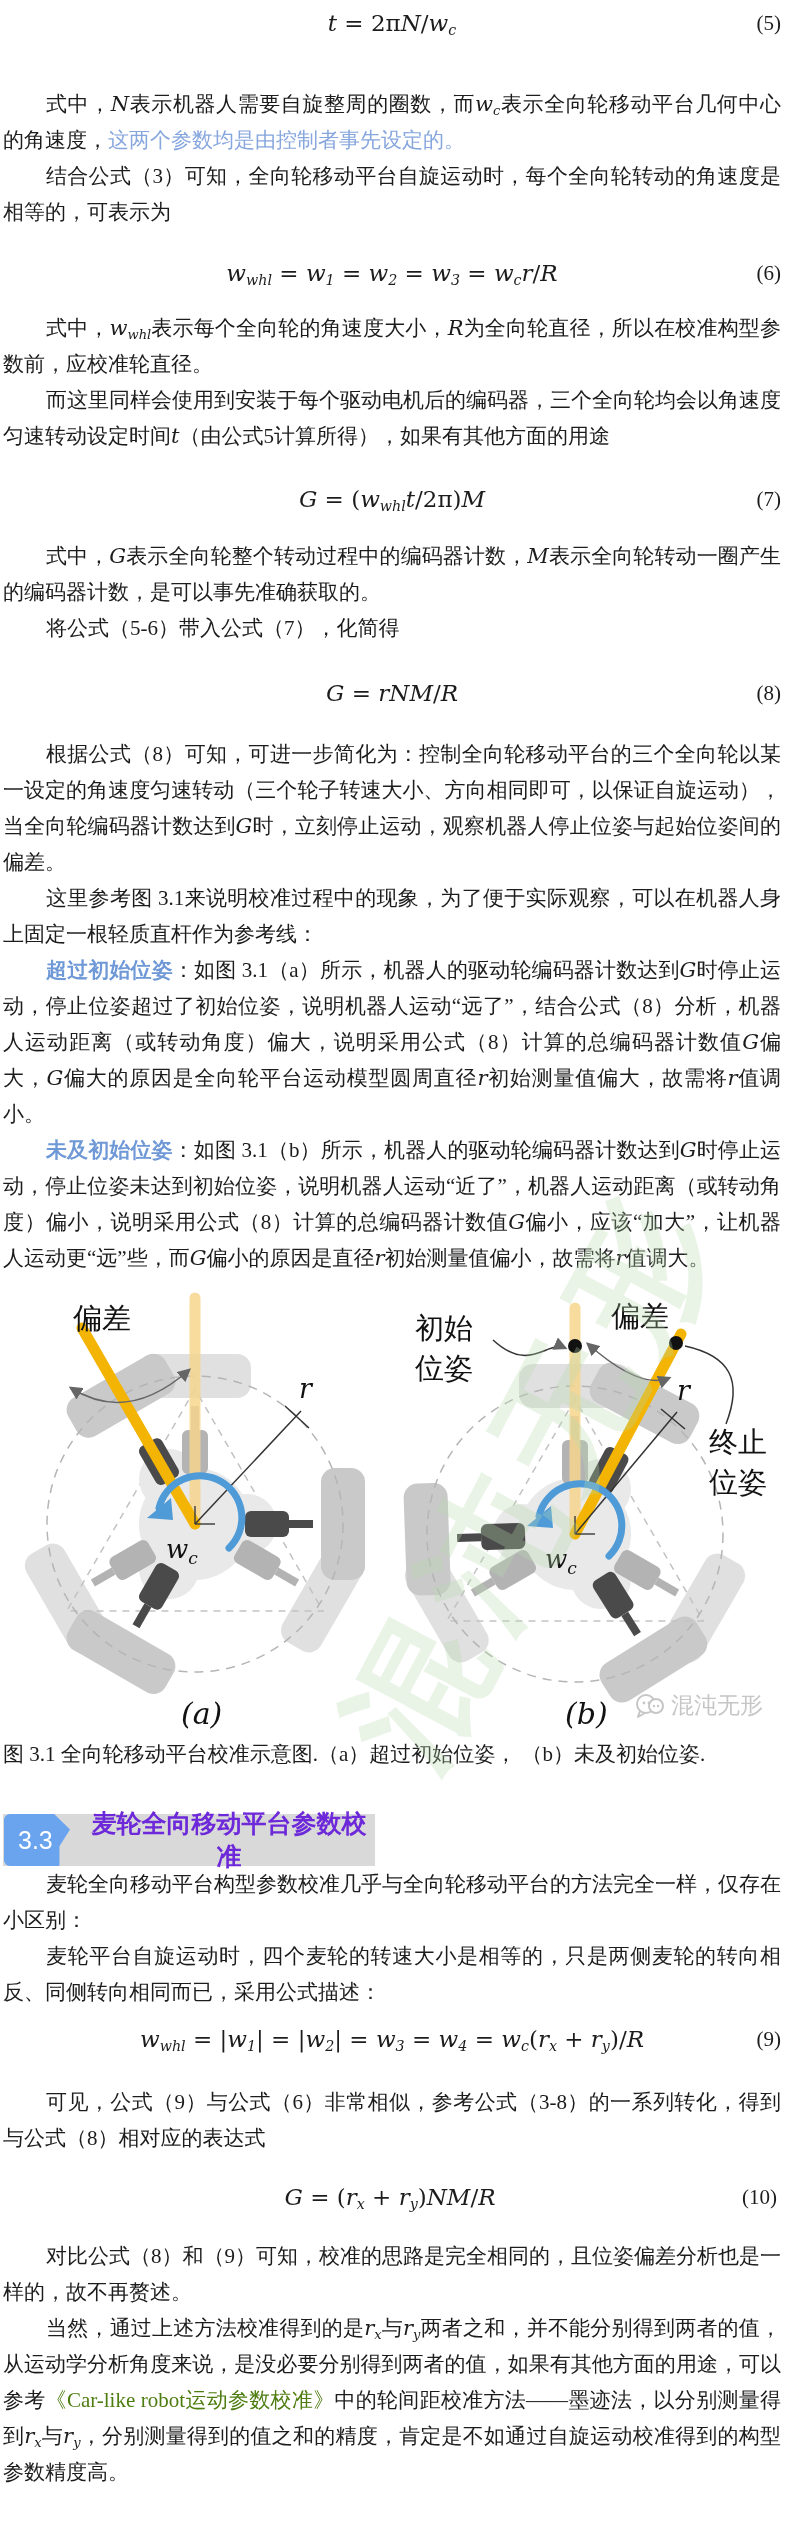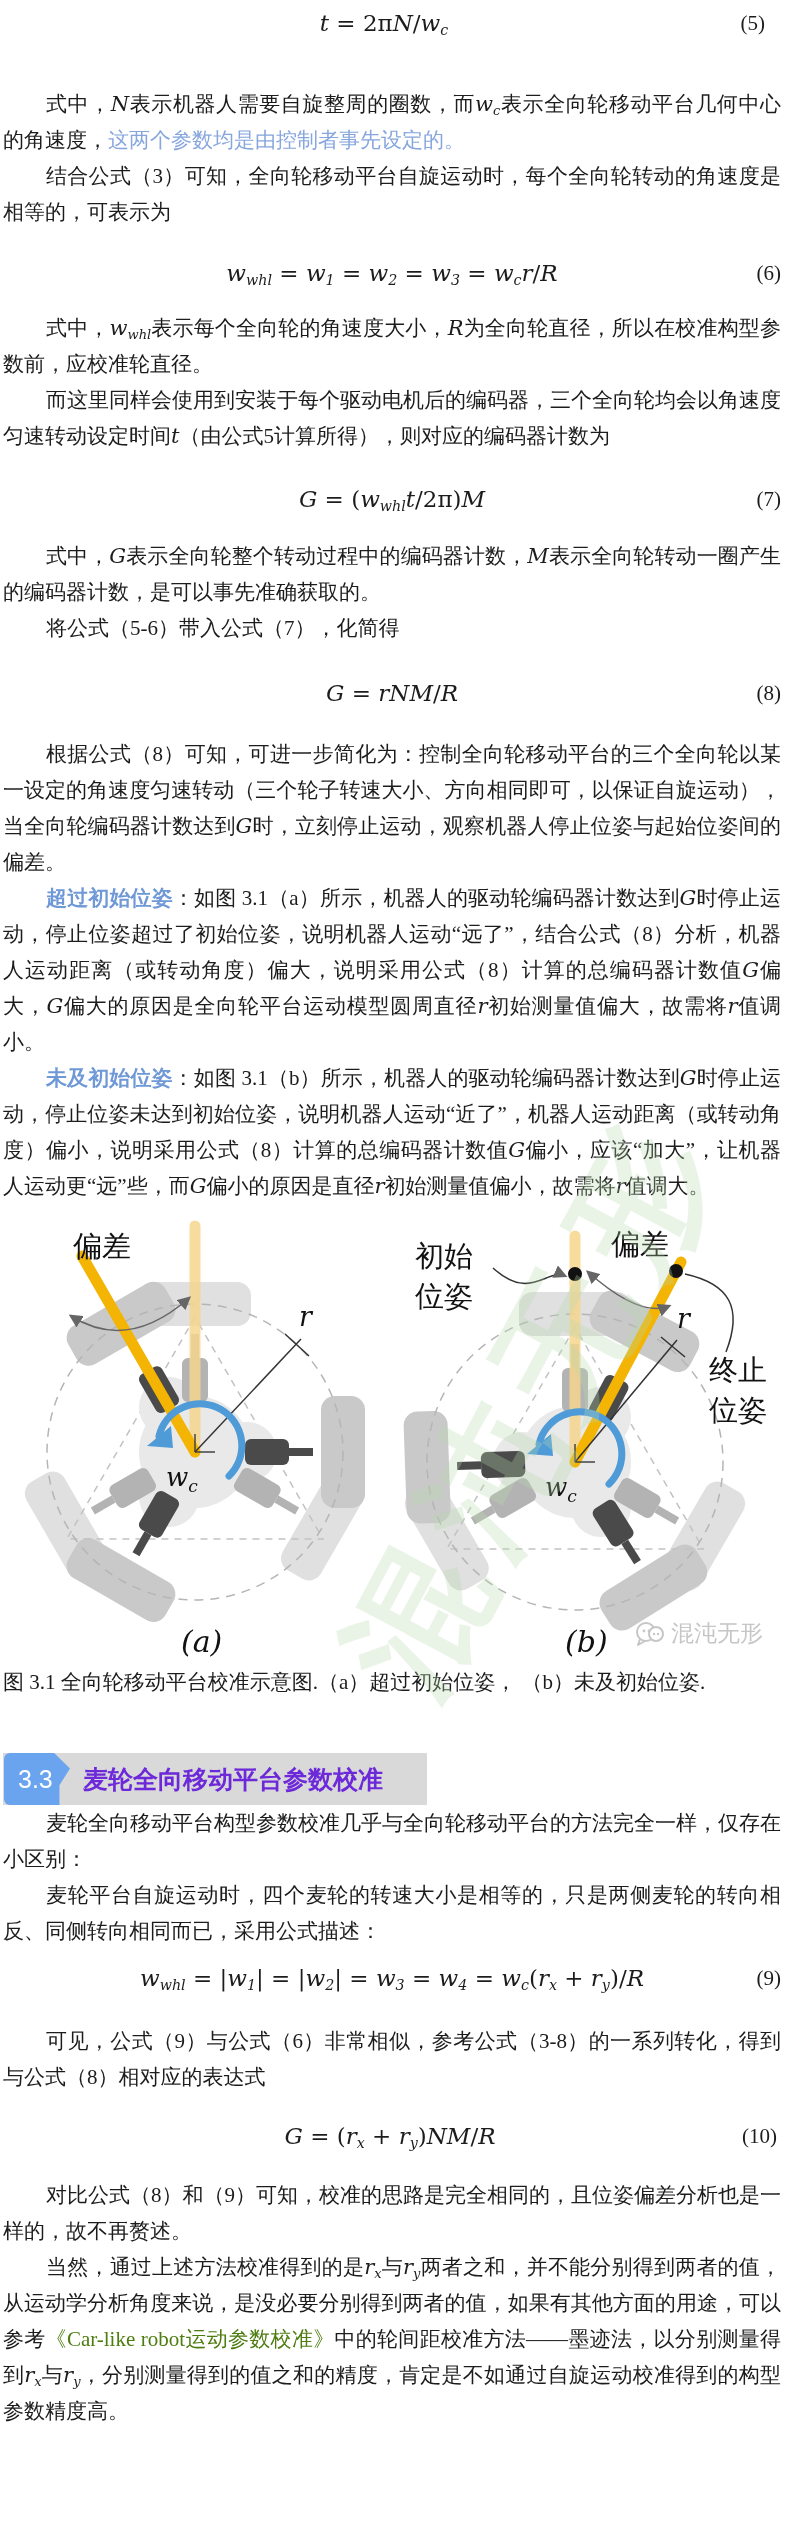--- a/index.html
+++ b/index.html
@@ -7,21 +7,21 @@
   .page{position:relative;width:789px;height:2542px;padding:0;box-sizing:border-box;}
   .inner{padding:0 8px 0 3px;}
 
   p.body{margin:0;line-height:36px;text-align:justify;text-indent:43px;}
 
   .formula-row{display:flex;align-items:center;line-height:34px;}
   .eqpad{width:70px;flex:0 0 auto;}
   .eqcenter{flex:1;text-align:center;font-size:23px;font-family:"DejaVu Serif",serif;}
   .eqnum{width:70px;flex:0 0 auto;text-align:right;font-size:21px;}
 
-  .m-f5{margin:6px 16px 46px 0;justify-content:space-between;}
+  .m-f5{margin:6px 0 46px 0;justify-content:space-between;}
   .m-f6{margin:26px 0 20px 0;}
   .m-f7{margin:28px 0 22px 0;}
   .m-f8{margin:30px 0 26px 0;}
   .m-f9{margin:12px 0 28px 0;gap:8px;}
   .m-f10{margin:24px 4px 24px 0;}
 
   .sg-n{}
   .sg-r{font-family:"DejaVu Serif",serif;}
   .sg-i{font-family:"DejaVu Serif",serif;font-style:italic;}
   .sg-sub{font-family:"DejaVu Serif",serif;font-style:italic;font-size:0.62em;vertical-align:-0.28em;line-height:1;}
@@ -33,21 +33,21 @@
   .figure svg{flex:0 0 auto;}
 
   .wm-diag{position:absolute;left:300px;top:428px;transform:rotate(-62deg);transform-origin:0 0;
            font-size:140px;letter-spacing:18px;white-space:nowrap;color:rgba(183,219,176,0.30);
            font-family:"Liberation Sans",sans-serif;font-weight:bold;pointer-events:none;z-index:3;}
   .wm-logo{position:absolute;right:18px;top:408px;display:flex;align-items:center;gap:6px;
            color:#c6c6c6;font-family:"Liberation Sans",sans-serif;font-size:23px;z-index:4;}
 
   .caption{margin:6px 0 4px 0;line-height:32px;font-size:21px;}
 
-  .section-header{margin-top:55px;position:relative;width:424px;height:52px;background:#d9d9d9;}
+  .section-header{margin-top:44px;position:relative;width:372px;height:52px;background:#d9d9d9;text-align:center;}
   .sec-num{position:absolute;left:1px;top:0;width:66px;height:52px;background:#6ba4ee;color:#ffffff;
            font-family:"Liberation Sans",sans-serif;font-size:25px;display:flex;align-items:center;
            justify-content:flex-start;padding-left:14px;box-sizing:border-box;
            clip-path:polygon(0 0,76% 0,100% 30%,84% 62%,84% 100%,0 100%);border-radius:6px 0 0 6px;}
   .sec-title{position:absolute;left:80px;top:0;height:52px;display:flex;align-items:center;
              font-family:"Liberation Sans",sans-serif;font-weight:bold;font-size:25px;color:#6d28d9;}
 
   .mt38{margin-top:38px;}
   .mt24{margin-top:24px;}
 </style>
@@ -66,38 +66,39 @@
   <p class="body"><span class="sg-n">式中，</span><span class="sg-i">N</span><span class="sg-n">表示机器人需要自旋整周的圈数，而</span><span class="sg-i">w</span><span class="sg-sub">c</span><span class="sg-n">表示全向轮移动平台几何中心的角速度，</span><span class="sg-blue">这两个参数均是由控制者事先设定的。</span></p>
   <p class="body"><span class="sg-n">结合公式（3）可知，全向轮移动平台自旋运动时，每个全向轮转动的角速度是相等的，可表示为</span></p>
 
   <div class="formula-row m-f6">
     <span class="eqpad"></span>
     <span class="eqcenter"><span class="sg-i">w</span><span class="sg-sub">whl</span><span class="sg-r"> = </span><span class="sg-i">w</span><span class="sg-sub">1</span><span class="sg-r"> = </span><span class="sg-i">w</span><span class="sg-sub">2</span><span class="sg-r"> = </span><span class="sg-i">w</span><span class="sg-sub">3</span><span class="sg-r"> = </span><span class="sg-i">w</span><span class="sg-sub">c</span><span class="sg-i">r</span><span class="sg-r">/</span><span class="sg-i">R</span></span>
     <span class="eqnum">(6)</span>
   </div>
 
   <p class="body"><span class="sg-n">式中，</span><span class="sg-i">w</span><span class="sg-sub">whl</span><span class="sg-n">表示每个全向轮的角速度大小，</span><span class="sg-i">R</span><span class="sg-n">为全向轮直径，所以在校准构型参数前，应校准轮直径。</span></p>
-  <p class="body"><span class="sg-n">而这里同样会使用到安装于每个驱动电机后的编码器，三个全向轮均会以角速度匀速转动设定时间</span><span class="sg-i">t</span><span class="sg-n">（由公式5计算所得），则对应的编码器计数为</span></p>
+  <p class="body"><span class="sg-n">而这里同样会使用到安装于每个驱动电机后的编码器，三个全向轮均会以角速度匀速转动设定时间</span><span class="sg-i">t</span><span class="sg-n">（由公式5计算所得），如果有其他方面的用途</span></p>
 
   <div class="formula-row m-f7">
     <span class="eqpad"></span>
     <span class="eqcenter"><span class="sg-i">G</span><span class="sg-r"> = (</span><span class="sg-i">w</span><span class="sg-sub">whl</span><span class="sg-i">t</span><span class="sg-r">/2π)</span><span class="sg-i">M</span></span>
     <span class="eqnum">(7)</span>
   </div>
 
   <p class="body"><span class="sg-n">式中，</span><span class="sg-i">G</span><span class="sg-n">表示全向轮整个转动过程中的编码器计数，</span><span class="sg-i">M</span><span class="sg-n">表示全向轮转动一圈产生的编码器计数，是可以事先准确获取的。</span></p>
   <p class="body"><span class="sg-n">将公式（5-6）带入公式（7），化简得</span></p>
 
   <div class="formula-row m-f8">
     <span class="eqpad"></span>
     <span class="eqcenter"><span class="sg-i">G</span><span class="sg-r"> = </span><span class="sg-i">rNM</span><span class="sg-r">/</span><span class="sg-i">R</span></span>
     <span class="eqnum">(8)</span>
   </div>
 
   <p class="body"><span class="sg-n">根据公式（8）可知，可进一步简化为：控制全向轮移动平台的三个全向轮以某一设定的角速度匀速转动（三个轮子转速大小、方向相同即可，以保证自旋运动），当全向轮编码器计数达到</span><span class="sg-i">G</span><span class="sg-n">时，立刻停止运动，观察机器人停止位姿与起始位姿间的偏差。</span></p>
+  <p class="body"><span class="sg-n">这里参考图 3.1来说明校准过程中的现象，为了便于实际观察，可以在机器人身上固定一根轻质直杆作为参考线：</span></p>
   <p class="body"><span class="sg-bb">超过初始位姿</span><span class="sg-n">：如图 3.1（a）所示，机器人的驱动轮编码器计数达到</span><span class="sg-i">G</span><span class="sg-n">时停止运动，停止位姿超过了初始位姿，说明机器人运动“远了”，结合公式（8）分析，机器人运动距离（或转动角度）偏大，说明采用公式（8）计算的总编码器计数值</span><span class="sg-i">G</span><span class="sg-n">偏大，</span><span class="sg-i">G</span><span class="sg-n">偏大的原因是全向轮平台运动模型圆周直径</span><span class="sg-i">r</span><span class="sg-n">初始测量值偏大，故需将</span><span class="sg-i">r</span><span class="sg-n">值调小。</span></p>
   <p class="body"><span class="sg-bb">未及初始位姿</span><span class="sg-n">：如图 3.1（b）所示，机器人的驱动轮编码器计数达到</span><span class="sg-i">G</span><span class="sg-n">时停止运动，停止位姿未达到初始位姿，说明机器人运动“近了”，机器人运动距离（或转动角度）偏小，说明采用公式（8）计算的总编码器计数值</span><span class="sg-i">G</span><span class="sg-n">偏小，应该“加大”，让机器人运动更“远”些，而</span><span class="sg-i">G</span><span class="sg-n">偏小的原因是直径</span><span class="sg-i">r</span><span class="sg-n">初始测量值偏小，故需将</span><span class="sg-i">r</span><span class="sg-n">值调大。</span></p>
 
   <div class="figure">
 
     <svg width="392" height="450" viewBox="0 0 392 450">
       <defs>
         <marker id="arrA" viewBox="0 0 10 10" refX="8" refY="5" markerWidth="9" markerHeight="9" orient="auto-start-reverse">
           <path d="M0,0 L10,5 L0,10 z" fill="#666"></path>
         </marker>

